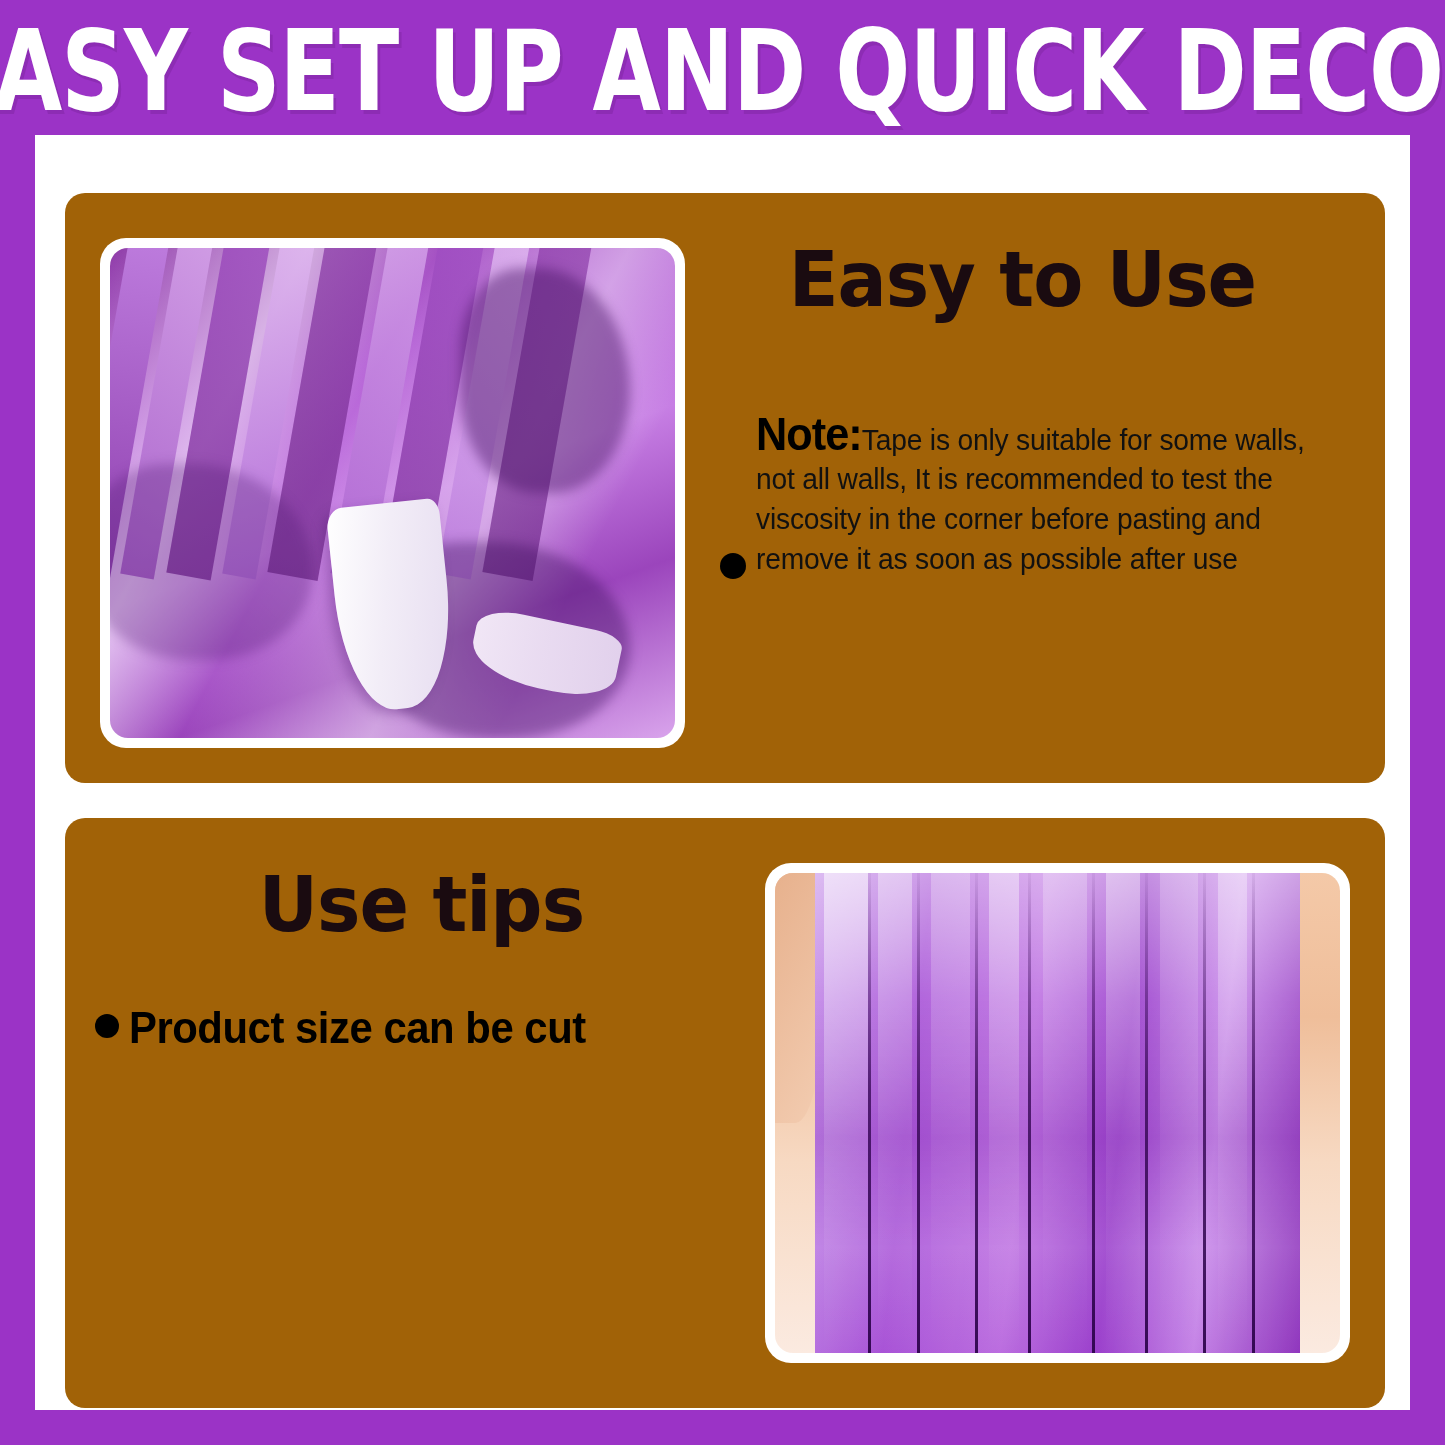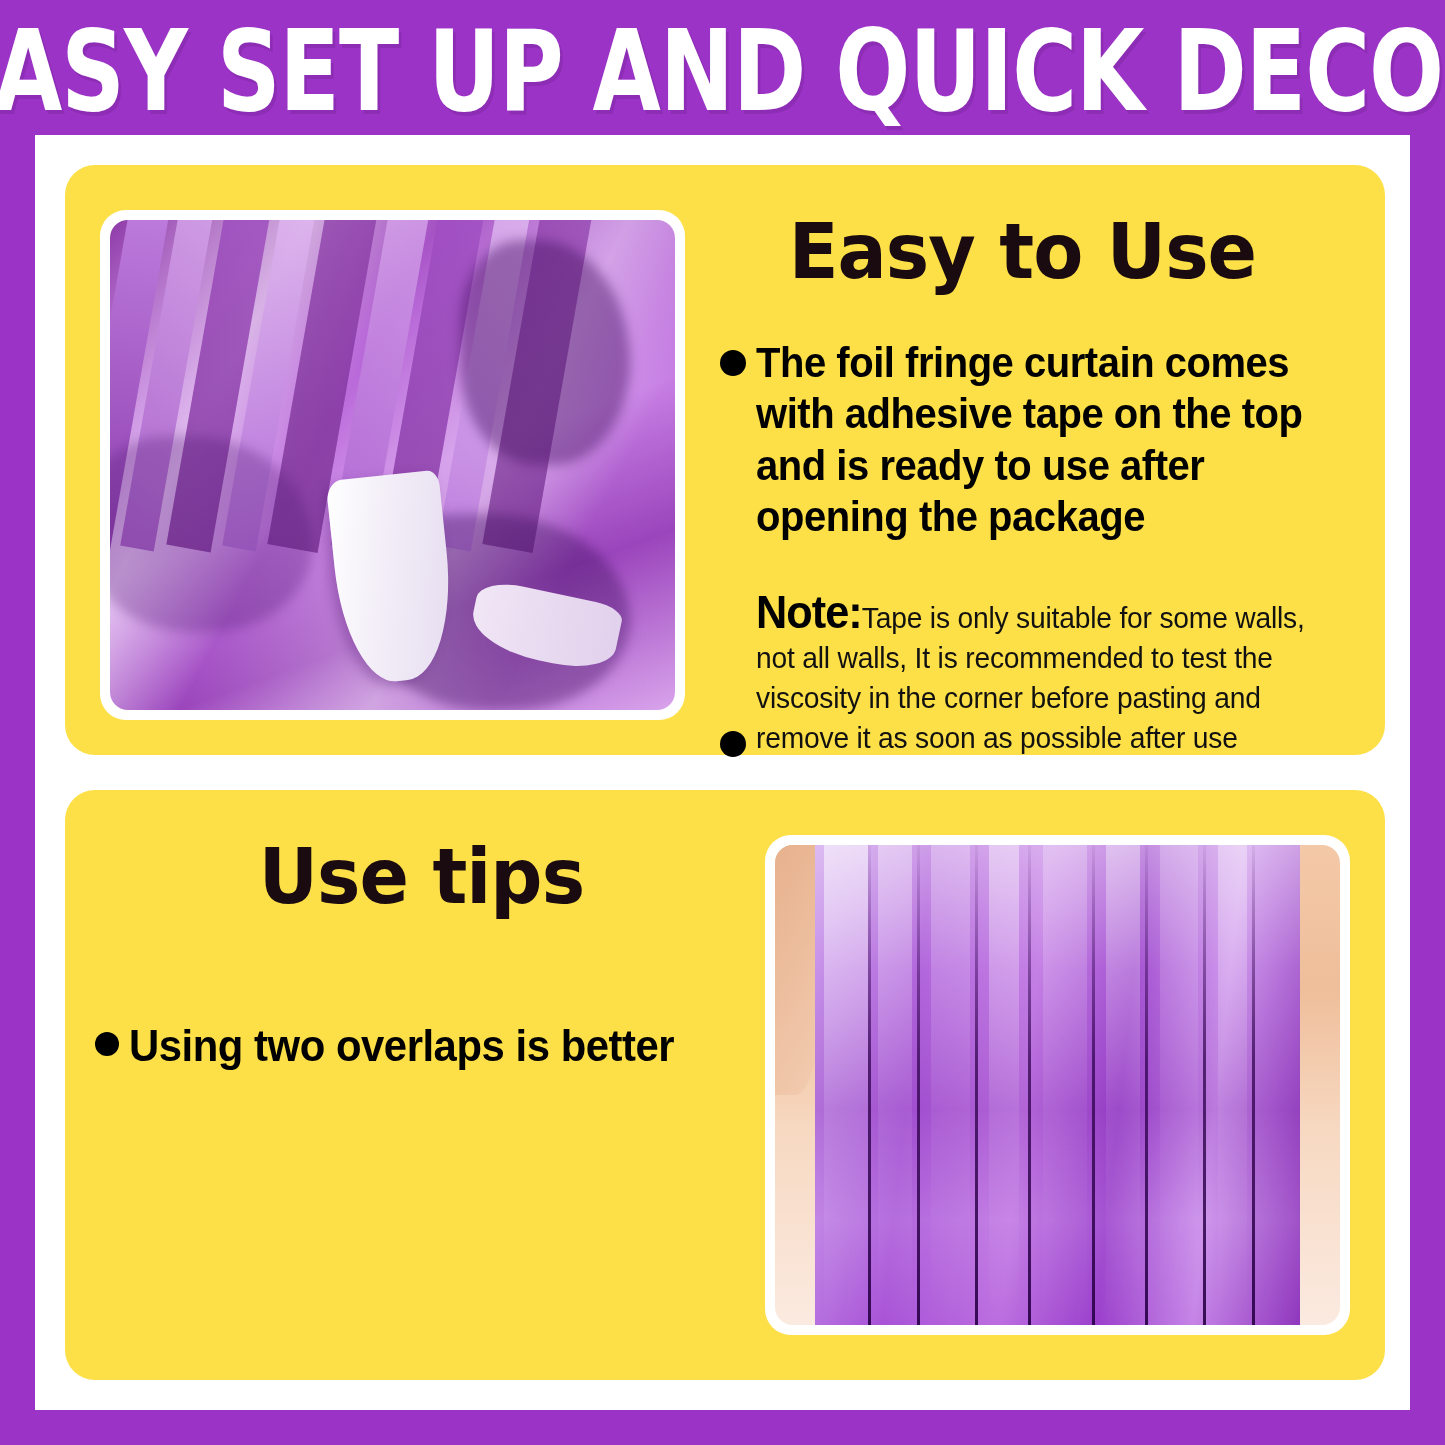--- a/index.html
+++ b/index.html
@@ -50,22 +50,23 @@
     top: 135px;
     left: 35px;
     width: 1375px;
     height: 1275px;
     background: #FFFFFF;
   }
 
   
   .pink-card {
     position: absolute;
-    background: #fde047;
-    border-radius: 30px;
+    background: #a16207;
+    border-radius: 20px;
+    margin-top: 28px;
   }
   .card-easy {
     top: 30px;
     left: 30px;
     width: 1320px;
     height: 590px;
   }
   .card-tips {
     top: 655px;
     left: 30px;
@@ -288,24 +289,20 @@
           <div class="tape-piece2"></div>
         </div>
       </div>
 
       <div class="text-block text-easy">
 
         <div class="section-heading heading-easy">Easy to Use</div>
 
         <div class="sp-46"></div>
 
-        <div class="bullet-row">
-          <span class="bullet-dot"></span>
-          <span class="bullet-text">The foil fringe curtain comes with adhesive tape on the top and is ready to use after opening the package</span>
-        </div>
 
         <div class="sp-46"></div>
 
         <div class="note-row">
           <span class="bullet-dot" style="margin-top:16px;"></span>
           <span class="note-body">
             <span class="note-label">Note:</span><span class="note-text">Tape is only suitable for some walls, not all walls, It is recommended to test the viscosity in the corner before pasting and remove it as soon as possible after use</span>
           </span>
         </div>
 
@@ -337,27 +334,27 @@
           </div>
         </div>
       </div>
 
       <div class="text-block text-tips">
 
         <div class="section-heading heading-tips">Use tips</div>
 
         <div class="sp-58"></div>
 
-
-        <div class="sp-46"></div>
-
         <div class="bullet-row">
           <span class="bullet-dot small"></span>
-          <span class="bullet-text tips-bullet-text">Using two overlaps is better</span>
+          <span class="bullet-text tips-bullet-text">Product size can be cut</span>
         </div>
+
+        <div class="sp-46"></div>
+
 
         <div class="sp-46"></div>
 
 
       </div>
     </div>
 
   </div>
 </div>
 

